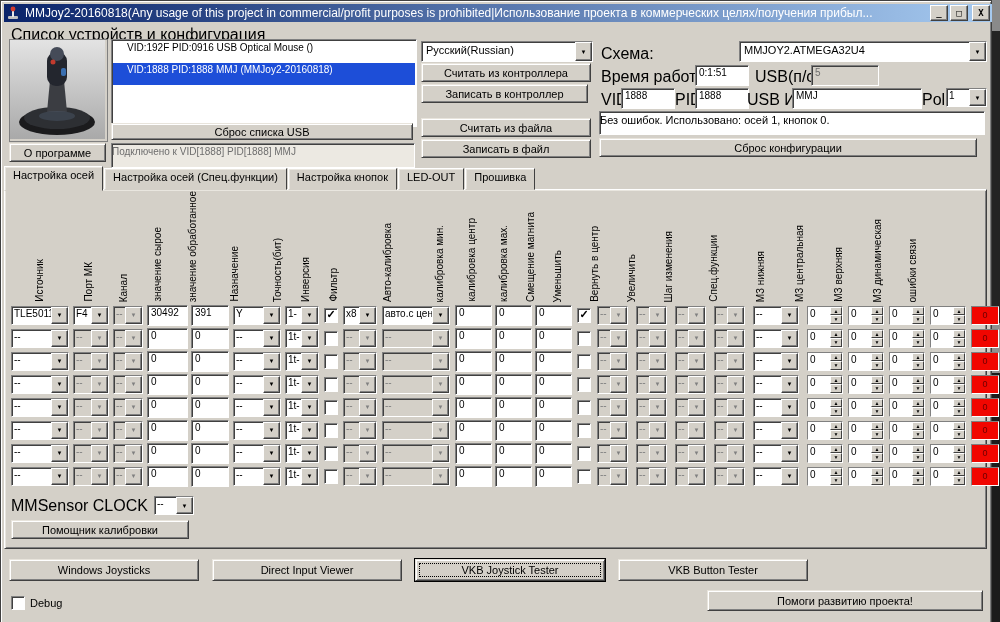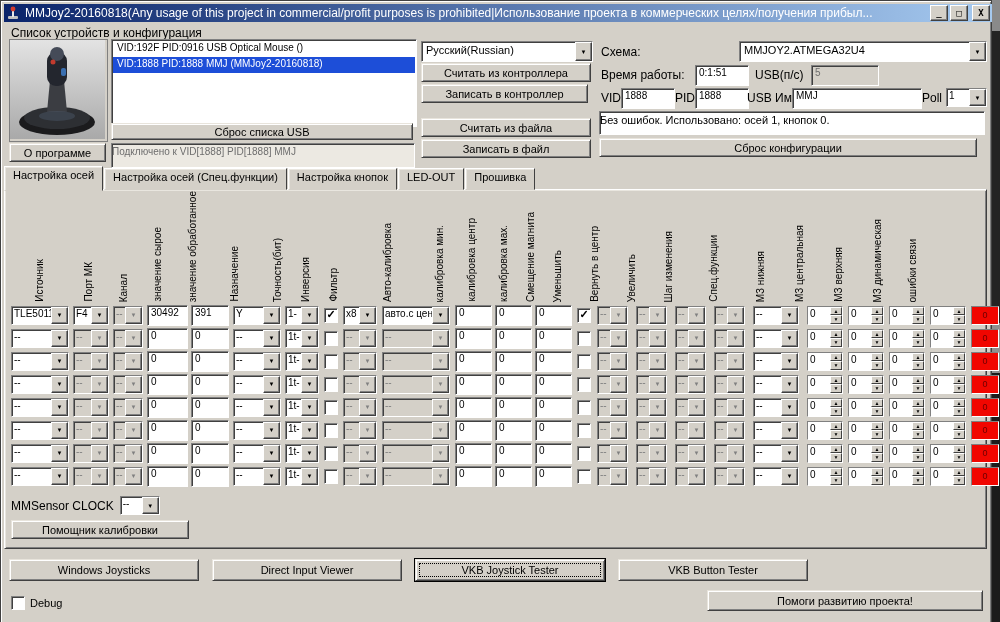--- a/index.html
+++ b/index.html
@@ -5,35 +5,35 @@
   html,body{margin:0;padding:0}
   body{width:1000px;height:622px;background:#2f2e2c;font-family:"Liberation Sans",sans-serif;font-size:11px;color:#000;position:relative;overflow:hidden}
   #backdrop{position:absolute;right:0;top:0;width:14px;height:622px;background:linear-gradient(180deg,#8a8a8a 0 5%,#232323 5% 52%,#909090 52% 60%,#1c1c1c 60% 100%)}
   #window{position:absolute;left:0;top:0;width:990px;height:622px;background:#d4d0c8;border:1px solid #404040;box-shadow:inset 1px 1px 0 #fff,inset -1px -1px 0 #808080}
   
   #titlebar{position:absolute;left:3px;top:3px;width:984px;height:18px;background:linear-gradient(90deg,#0a246a,#a6caf0);display:flex;align-items:center;padding:0 2px;gap:2px}
   #title-text{flex:1;color:#fff;font-weight:normal;font-size:12px;white-space:nowrap;overflow:hidden;text-overflow:clip;padding-left:3px}
   .tbtn{width:16px;height:14px;background:#d4d0c8;border:1px solid;border-color:#fff #404040 #404040 #fff;box-shadow:inset -1px -1px 0 #808080;font-size:9px;font-weight:bold;display:flex;align-items:center;justify-content:center;font-family:"DejaVu Sans Mono",monospace;line-height:1}
   #app-icon{width:14px;height:14px;flex:0 0 14px}
   
-  .lbl{position:absolute;font-size:12px;white-space:nowrap}
+  .lbl{position:absolute;font-size:16px;white-space:nowrap}
   .btn{background:#d4d0c8;border:1px solid;border-color:#e8e4dc #404040 #404040 #e8e4dc;box-shadow:inset 1px 1px 0 #fff,inset -1px -1px 0 #808080;font-size:11px;font-family:inherit;display:flex;align-items:center;justify-content:center;white-space:nowrap;cursor:default;color:#000}
   .tfield{background:#fff;border:1px solid;border-color:#808080 #fff #fff #808080;box-shadow:inset 1px 1px 0 #404040;font-size:10px;padding:1px 3px;white-space:nowrap;overflow:hidden;height:17px}
   .tfield.dis{background:#d4d0c8;color:#6e6e6e}
   .combo{display:flex;background:#fff;border:1px solid;border-color:#808080 #fff #fff #808080;box-shadow:inset 1px 1px 0 #404040;height:17px}
   .combo .cval{flex:1;font-size:10px;padding:1px 2px;white-space:nowrap;overflow:hidden}
   .combo .carr{width:15px;flex:0 0 15px;background:#d4d0c8;border:1px solid;border-color:#fff #404040 #404040 #fff;box-shadow:inset -1px -1px 0 #808080;display:flex;align-items:center;justify-content:center}
   .combo .carr::after{content:"▼";font-size:6px;color:#000}
   .combo.dis{background:#d4d0c8}
   .combo.dis .cval{color:#808080}
   .combo.dis .carr::after{color:#808080}
   .combo.big{height:19px}.combo.big .cval{font-size:11px;padding:2px 4px}
   
   #device-list{position:absolute;left:110px;top:38px;width:302px;height:84px;background:#fff;border:1px solid;border-color:#808080 #fff #fff #808080;box-shadow:inset 1px 1px 0 #404040;overflow:hidden;padding:1px}
-  .list-item{height:16px;line-height:13px;font-size:10px;padding:0 4px;white-space:nowrap;overflow:hidden}
+  .list-item{height:22px;line-height:13px;font-size:10px;padding:0 14px;white-space:nowrap;overflow:hidden}
   .list-item.selected{background:#1d4ed8;color:#fff}
   
   #tab-bar{position:absolute;left:3px;top:170px;display:flex;align-items:flex-end;height:19px;z-index:3}
   .tab{height:18px;padding:2px 8px 0;background:#d4d0c8;border:1px solid;border-color:#fff #404040 #d4d0c8 #fff;box-shadow:inset 1px 1px 0 #e9e6df;margin-right:1px;font-size:11px;white-space:nowrap}
   .tab.active{height:21px;font-weight:normal;position:relative;top:1px;z-index:4;border-bottom-color:#d4d0c8}
   #panel{position:absolute;left:3px;top:188px;width:981px;height:358px;background:#d4d0c8;border:1px solid;border-color:#fff #404040 #404040 #fff;box-shadow:inset 1px 1px 0 #e9e6df,inset -1px -1px 0 #808080}
   
   #axes-header-row{position:absolute;left:6px;top:4px;display:flex;align-items:flex-end;height:108px}
   .hcell{display:flex;justify-content:center;align-items:flex-end;height:108px}
   .vtext{writing-mode:vertical-rl;transform:rotate(180deg);font-size:10px;white-space:nowrap;color:#000}

